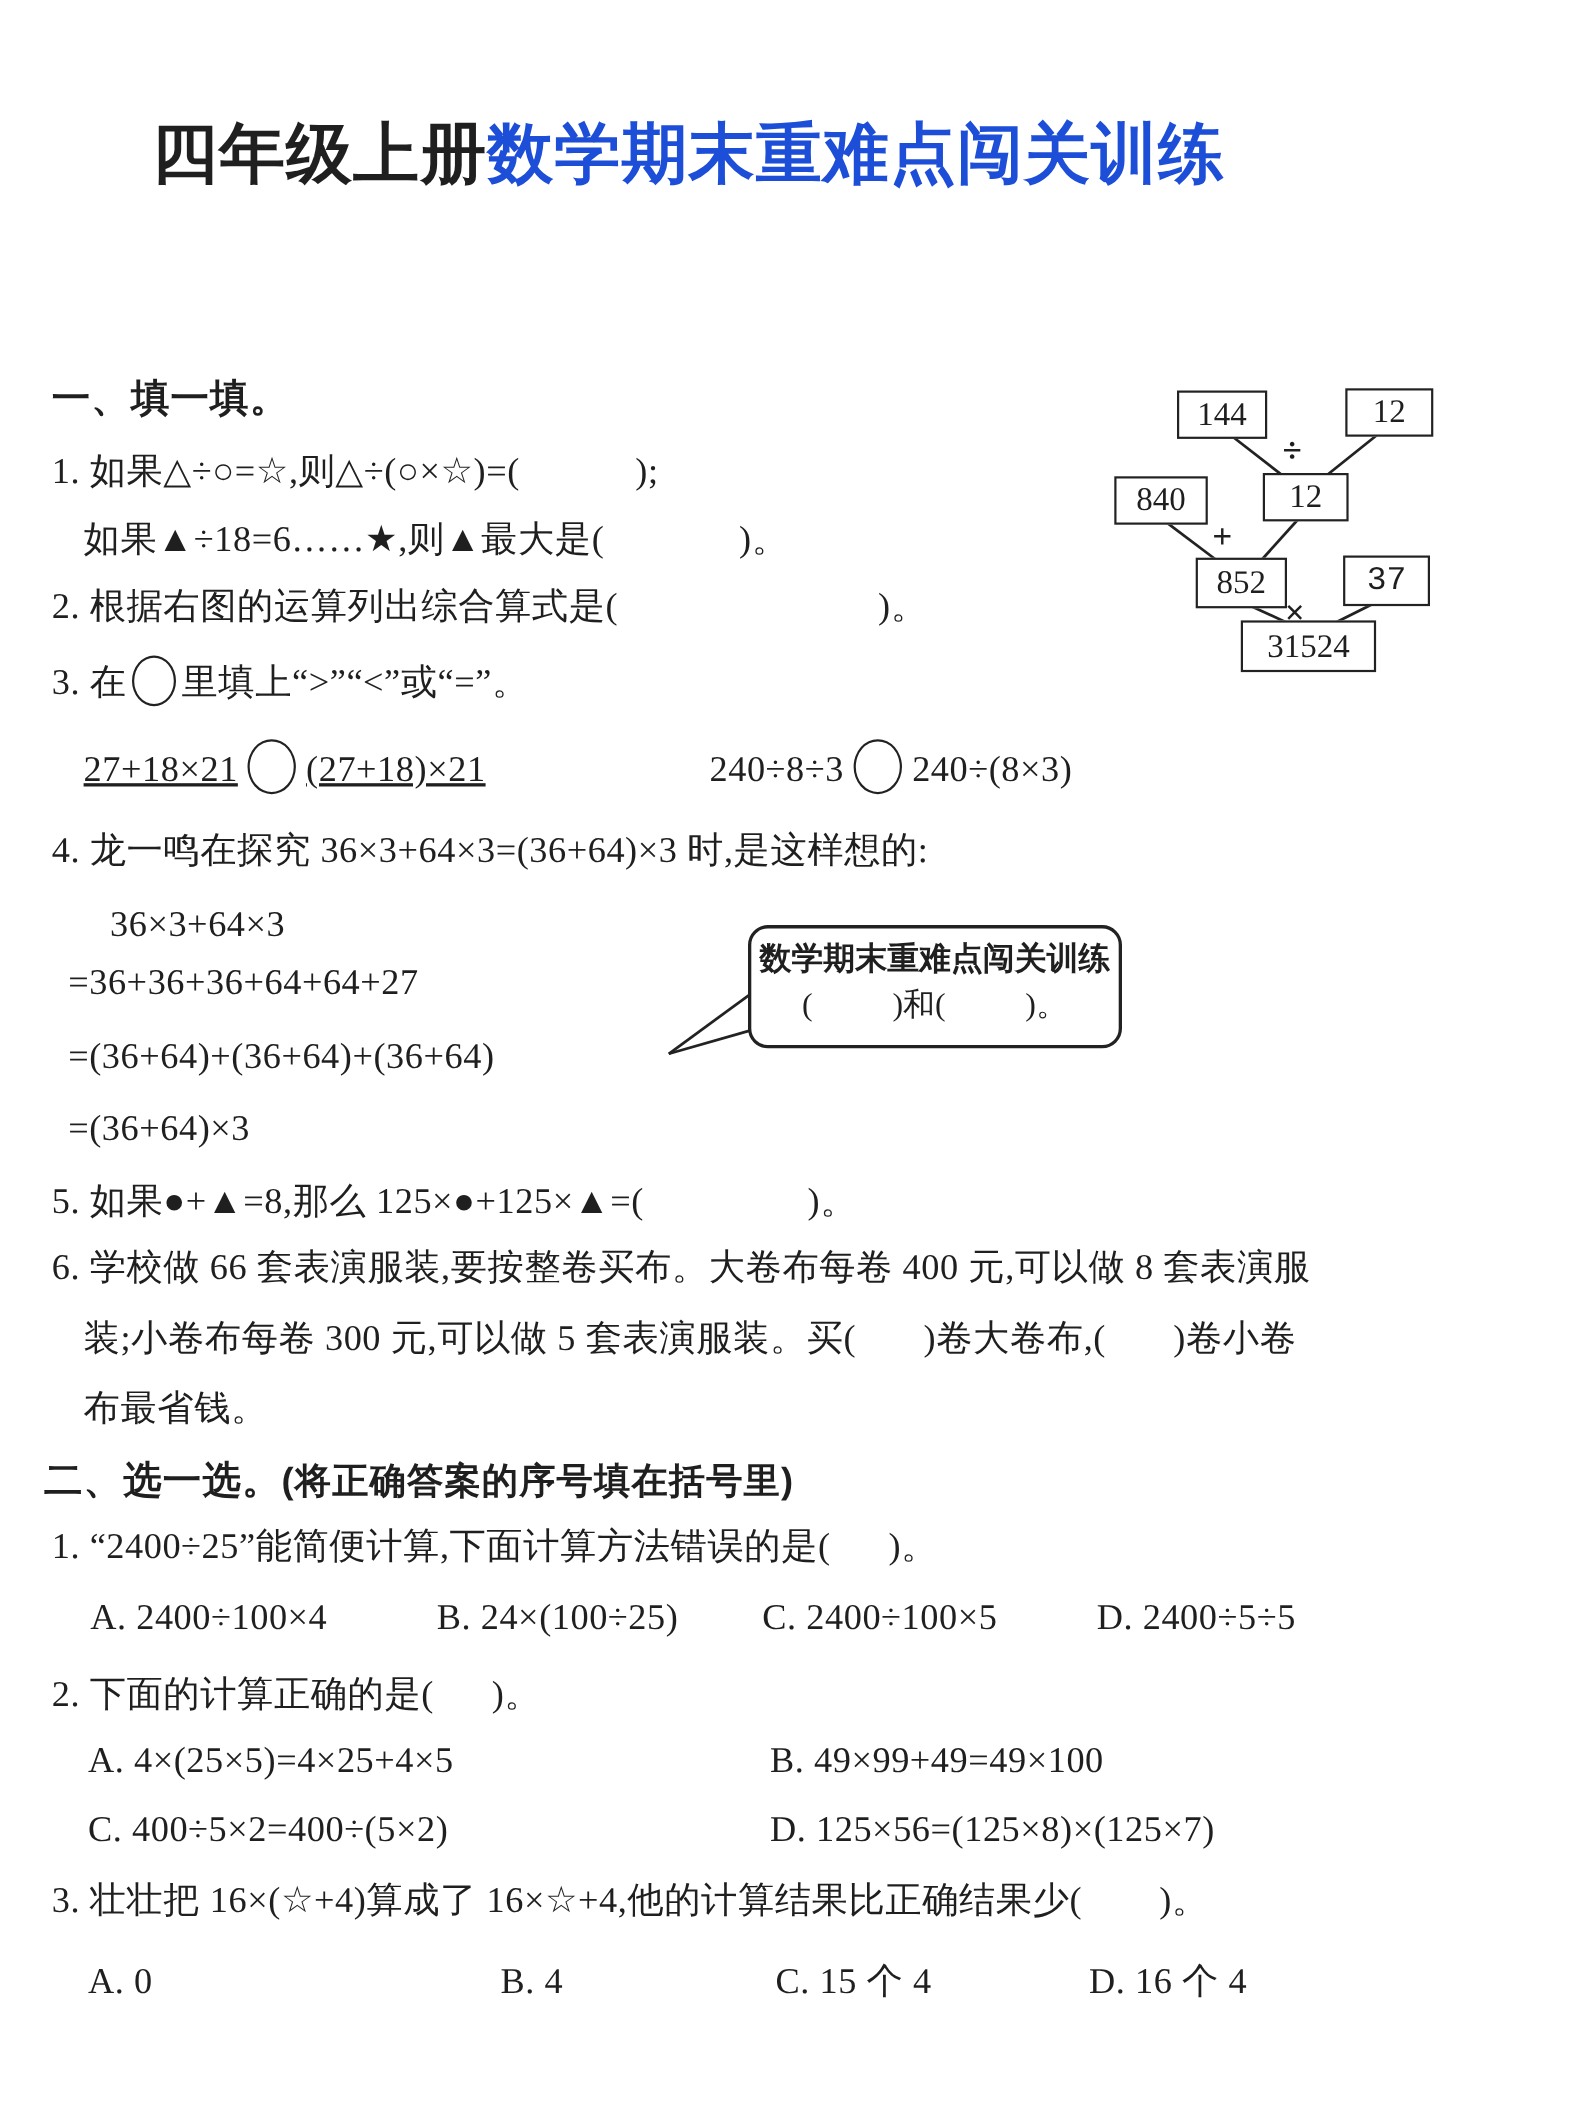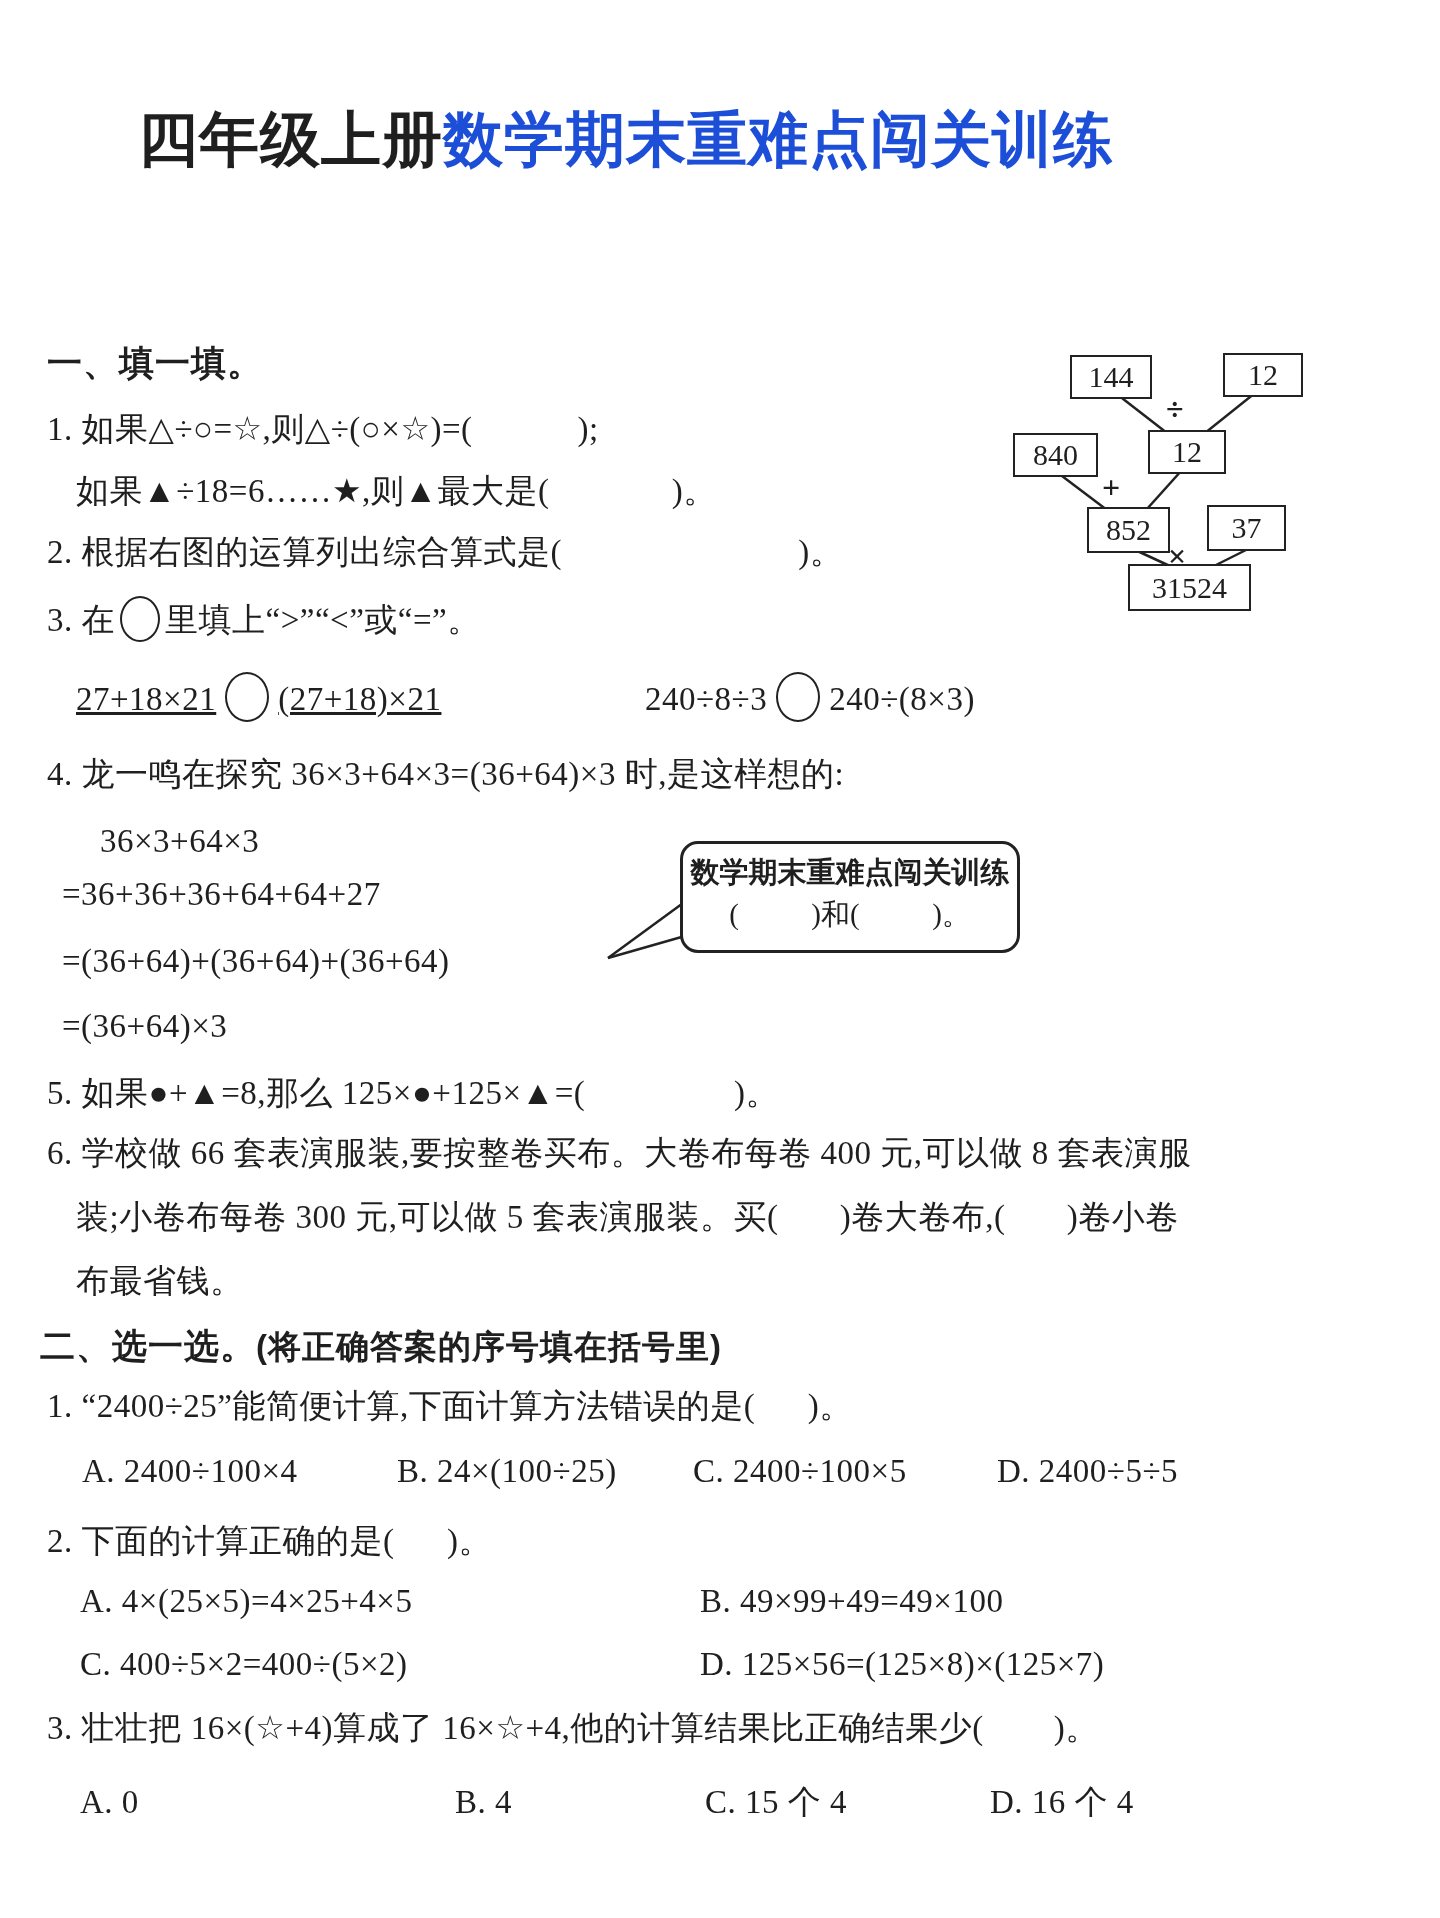--- a/index.html
+++ b/index.html
@@ -125,18 +125,18 @@
       <line x1="133" y1="204" x2="172" y2="222" stroke="#222" stroke-width="2.5"></line>
       <line x1="252" y1="202" x2="212" y2="222" stroke="#222" stroke-width="2.5"></line>
     </svg>
     <div class="tree-box" style="left:70px;top:10px;width:78px;height:40px;">144</div>
     <div class="tree-box" style="left:223px;top:8px;width:76px;height:40px;">12</div>
     <div class="tree-op" style="left:166px;top:46px;">÷</div>
     <div class="tree-box" style="left:148px;top:85px;width:74px;height:40px;">12</div>
     <div class="tree-box" style="left:13px;top:88px;width:81px;height:40px;">840</div>
     <div class="tree-op" style="left:102px;top:124px;">+</div>
     <div class="tree-box" style="left:87px;top:162px;width:79px;height:42px;">852</div>
-    <div class="tree-box" style="left:207px;top:160px;width:75px;height:42px;">37</div>
+    <div class="tree-box" style="left:221px;top:160px;width:75px;height:42px;font-family:Liberation Mono, monospace;">37</div>
     <div class="tree-op" style="left:168px;top:193px;">×</div>
     <div class="tree-box" style="left:128px;top:219px;width:119px;height:43px;text-align:center;">31524</div>
   </div>
 
 </div>
 
 </body></html>

